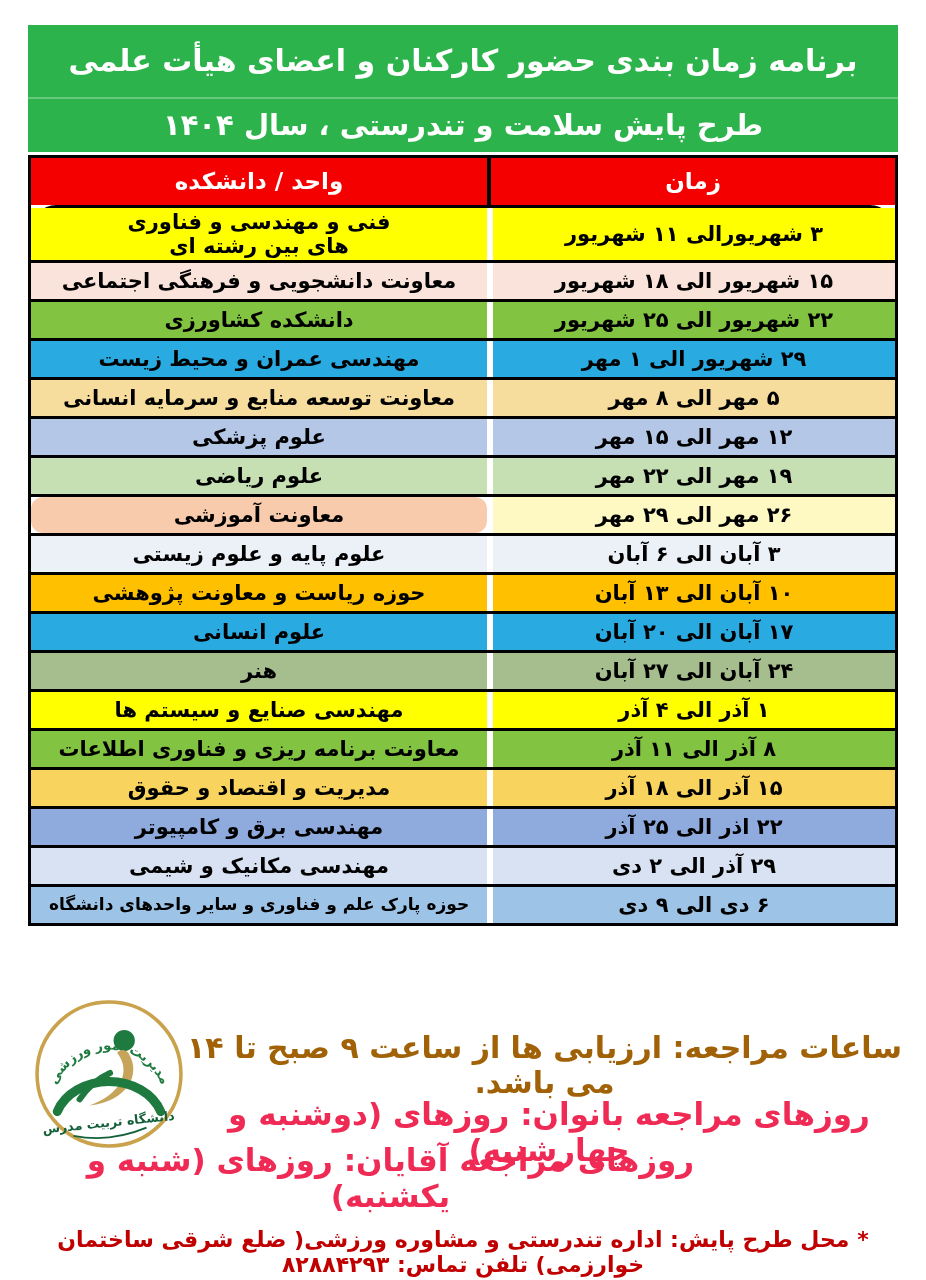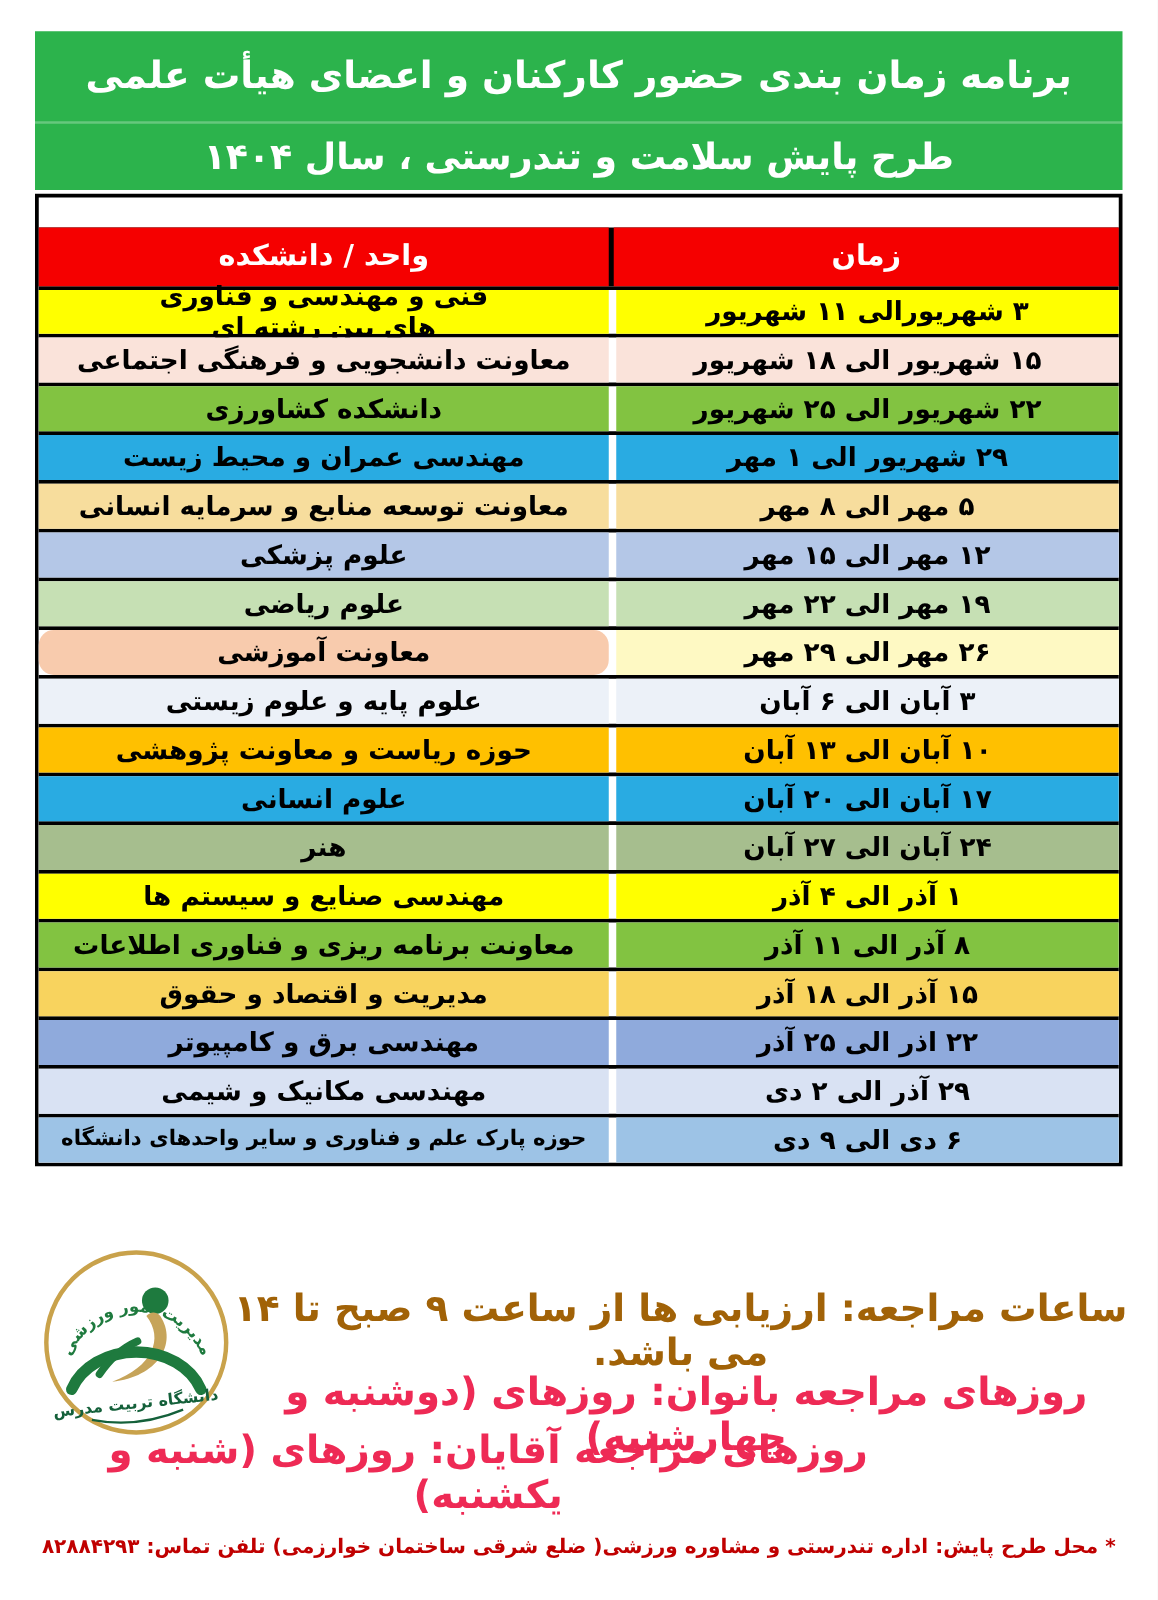--- a/index.html
+++ b/index.html
@@ -19,24 +19,24 @@
             font-size:30px; letter-spacing:0; }
   .hdr-divider { height:2px; background:rgba(255,255,255,0.28); }
   .title2 { flex:1; display:flex; align-items:center; justify-content:center;
             font-size:29px; }
 
   
   .sched-table {
     position:absolute; left:28px; top:155px; width:870px;
     border:3px solid #000; background:#fff;
   }
-  .thead { display:flex; direction:ltr; background:#000; gap:4px; height:47px;margin-top:24px; }
+  .thead { display:flex; direction:ltr; background:#000; gap:4px; height:47px; }
   .thead .cell { background:#F50000; color:#fff; font-size:23px; }
   .trow  { display:flex; direction:ltr; gap:6px; height:39px; border-top:3px solid #000; background:#fff; }
-  .trow.tall  { height:38px; }
+  .trow.tall  { height:55px;border-radius:25px; }
   .trow.small .unit { font-size:17px;text-align:right; }
   .cell {
     display:flex; align-items:center; justify-content:center;
     font-weight:bold; color:#000; text-align:center; direction:rtl;
     font-size:21px; line-height:1.15;
   }
   .unit { width:456px; }
   .time { flex:1; }
   .tall .unit span { display:inline-block; max-width:300px; }
 
@@ -49,21 +49,21 @@
   .women-line {
     position:absolute; left:190px; right:18px; top:1096px; text-align:center;
     font-size:31px; font-weight:bold; color:#EE2A55; direction:rtl;
   }
   .men-line {
     position:absolute; left:30px; right:175px; top:1142px; text-align:center;
     font-size:31px; font-weight:bold; color:#EE2A55; direction:rtl;
   }
   .location-line {
     position:absolute; left:20px; right:20px; top:1227px; text-align:center;
-    font-size:16px; font-weight:bold; color:#C00000; direction:rtl;
+    font-size:22px; font-weight:bold; color:#C00000; direction:rtl;
   }
 </style>
 </head>
 <body>
 
 <div class="page">
 
   <div class="green-header" style="background: rgb(44, 179, 76); color: rgb(255, 255, 255);">
     <div class="title1">برنامه زمان بندی حضور  کارکنان و اعضای هیأت علمی</div>
     <div class="hdr-divider"></div>

